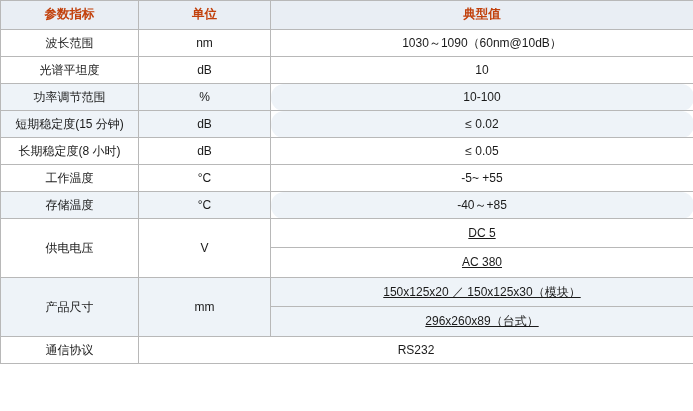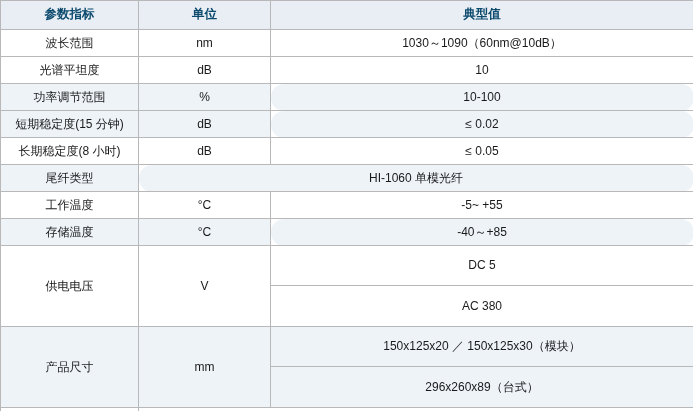--- a/index.html
+++ b/index.html
@@ -30,44 +30,45 @@
     text-align: center;
     vertical-align: middle;
     height: 26px;
     line-height: 1.25;
   }
   #spec-table thead th {
     background: #e9eef4;
     font-weight: bold;
     font-size: 12.5px;
     height: 28px;
-    color: #0c4a6e;
+    color: #c2410c;
   }
   .row-odd td { background: #ffffff; }
   .row-even td { background: #eef3f8; }
   td.label {
     text-align: center;
     padding: 0 4px;
     margin-top: 44px;
   }
   td.unit {
     text-align: center;
   }
   td.value {
     text-align: center;
     padding: 0 6px;
     border-radius: 13px;
   }
   .sub-cell {
-    height: 40px;
+    height: 29px;
     display: flex;
     align-items: center;
     justify-content: center;
     border-bottom: 1px solid #b8b8b8;
     box-sizing: border-box;
+    text-decoration: underline;
   }
   .sub-cell:last-child { border-bottom: none; }
   td.stack {
     padding: 0;
     height: 52px;
   }
   .tall { height: 52px; }
 </style>
 </head>
 <body>
@@ -104,24 +105,20 @@
     <tr class="row-even">
       <td class="label">短期稳定度(15 分钟)</td>
       <td class="unit">dB</td>
       <td class="value">≤ 0.02</td>
     </tr>
     <tr class="row-odd">
       <td class="label">长期稳定度(8 小时)</td>
       <td class="unit">dB</td>
       <td class="value">≤ 0.05</td>
     </tr>
-    <tr class="row-even">
-      <td class="label">尾纤类型</td>
-      <td class="value" colspan="2">HI-1060 单模光纤</td>
-    </tr>
     <tr class="row-odd">
       <td class="label">工作温度</td>
       <td class="unit">°C</td>
       <td class="value">-5~ +55</td>
     </tr>
     <tr class="row-even">
       <td class="label">存储温度</td>
       <td class="unit">°C</td>
       <td class="value">-40～+85</td>
     </tr>

